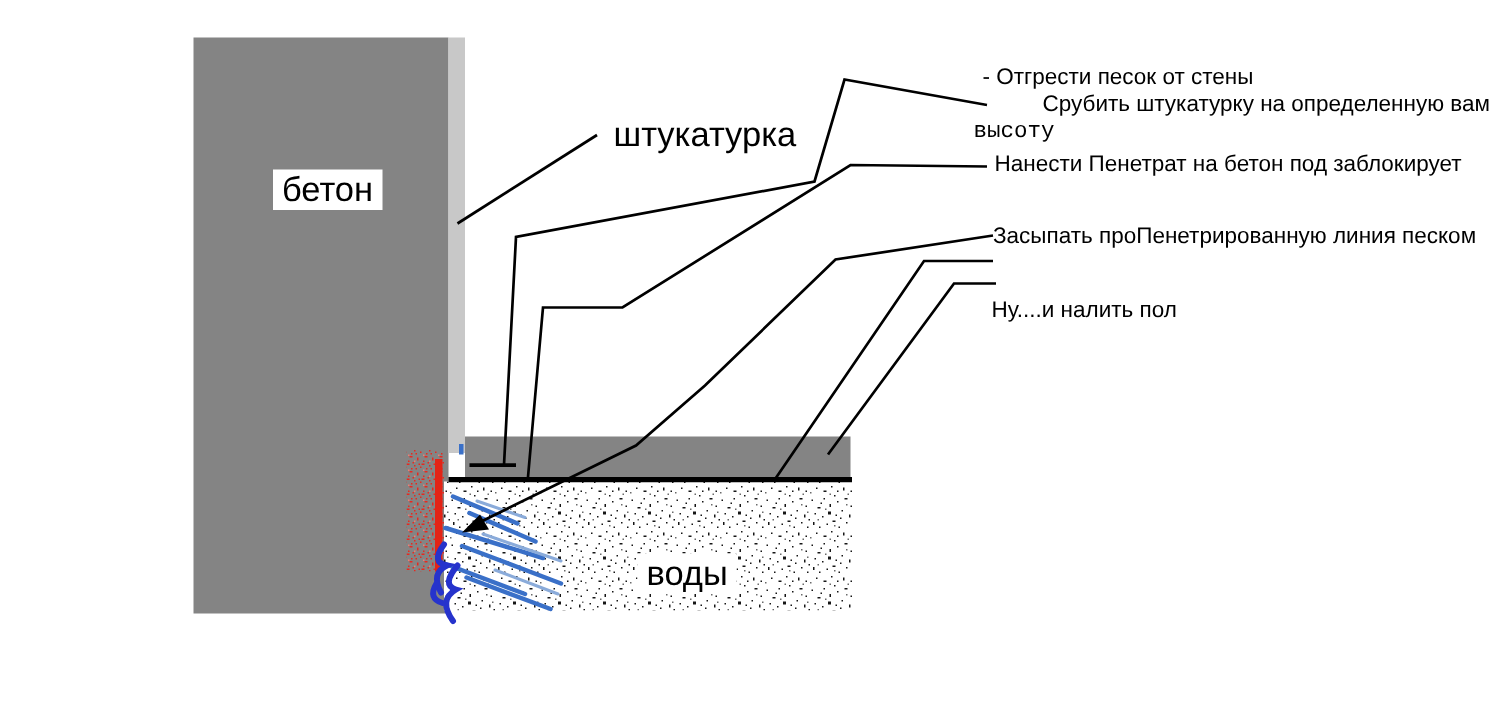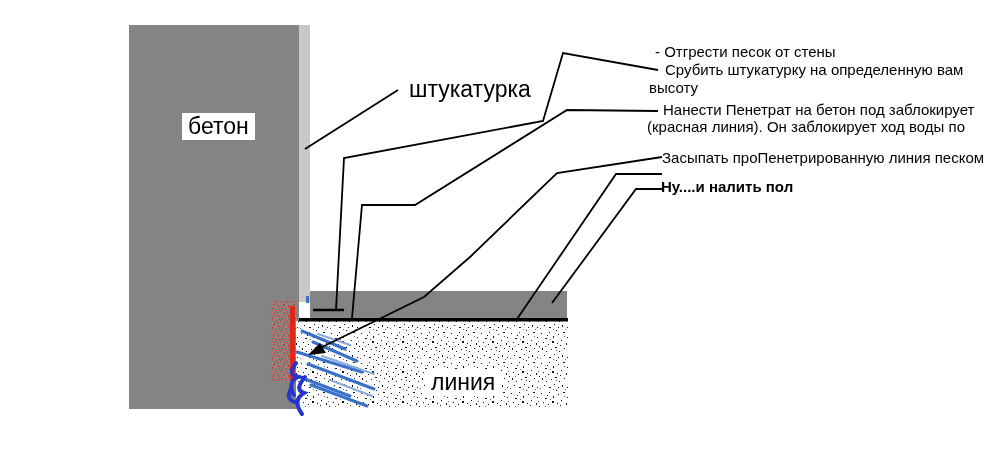--- a/index.html
+++ b/index.html
@@ -126,22 +126,21 @@
       <polyline points="658,111 567,110 415,205 362,205 352,318"></polyline>
       <polyline points="662,157 557,173 470,257 424,297 312,352"></polyline>
       <polyline points="662,174 616,174 517,319"></polyline>
       <polyline points="664,189 636,189 552,303"></polyline>
     </g>
     <polygon points="308,355 320,343 326,353" fill="#000000"></polygon>
   </svg>
 
   <div class="lbl boxed" style="left:182px;top:97px;">бетон</div>
   <div class="lbl" style="left:409px;top:77px;">штукатурка</div>
-  <div class="lbl boxed" style="left:425px;top:353px;">линия</div>
+  <div class="lbl boxed" style="left:425px;top:353px;">воды</div>
 
   <div class="ann" style="left:655px;top:44px;">- Отгрести песок от стены</div>
-  <div class="ann" style="left:665px;top:62px;">Срубить штукатурку на определенную вам</div>
-  <div class="ann" style="left:649px;top:80px;">высоту</div>
+  <div class="ann" style="left:695px;top:62px;">Срубить штукатурку на определенную вам</div>
+  <div class="ann" style="left:649px;top:80px;font-family:Liberation Mono, monospace;">высоту</div>
   <div class="ann" style="left:663px;top:102px;">Нанести Пенетрат на бетон под заблокирует</div>
-  <div class="ann" style="left:647px;top:119px;">(красная линия). Он заблокирует ход воды по</div>
   <div class="ann" style="left:662px;top:150px;">Засыпать проПенетрированную линия песком</div>
-  <div class="ann" style="left:661px;top:179px;font-weight:bold;">Ну....и налить пол</div>
+  <div class="ann" style="left:661px;top:199px;">Ну....и налить пол</div>
 </div>
 
 </body></html>

